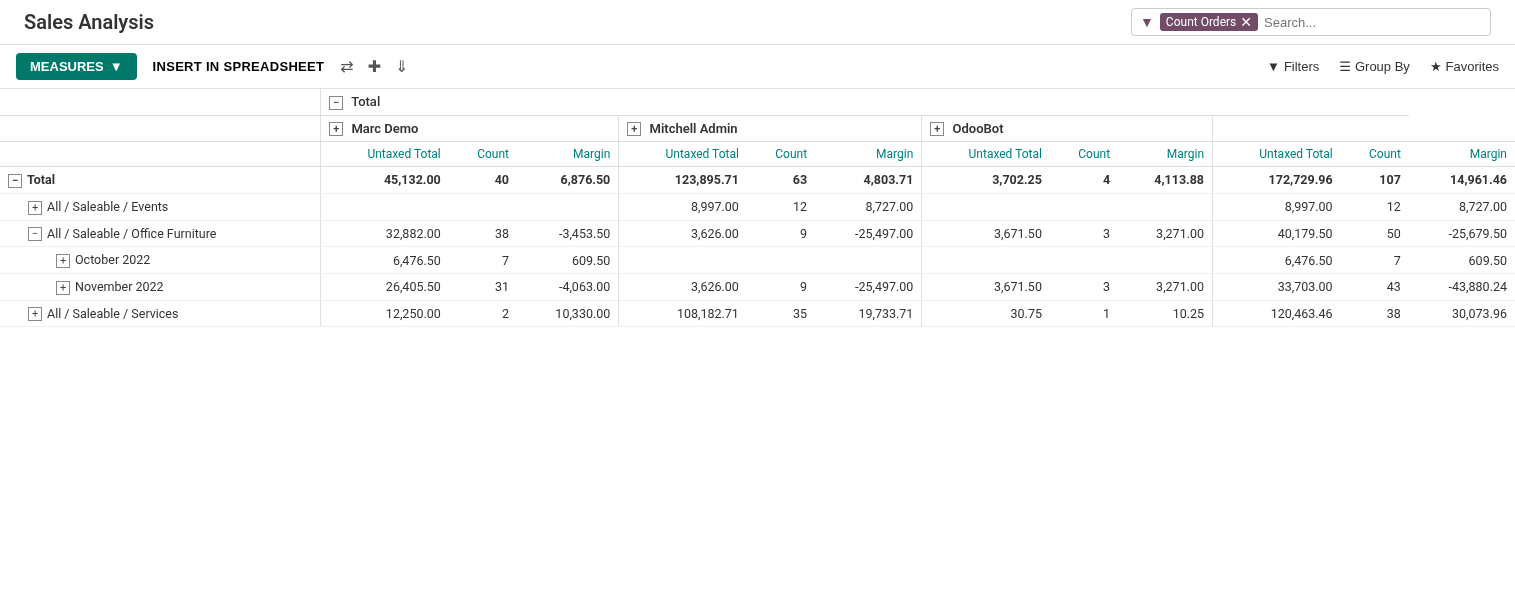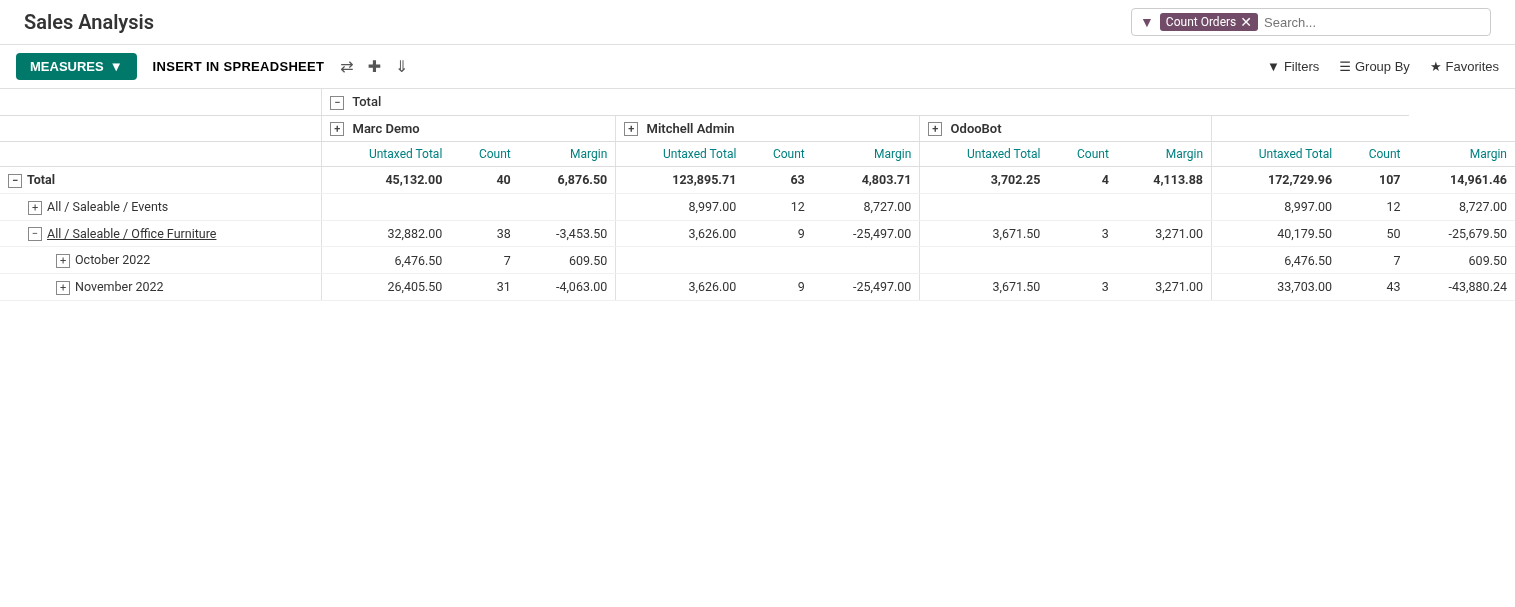--- a/index.html
+++ b/index.html
@@ -308,21 +308,21 @@
           <td style="border-bottom: 1px solid rgb(240, 240, 240);">12</td>
           <td style="border-bottom: 1px solid rgb(240, 240, 240);">8,727.00</td>
           <td style="border-bottom: 1px solid rgb(240, 240, 240); border-left: 1px solid rgb(224, 224, 224);"></td>
           <td style="border-bottom: 1px solid rgb(240, 240, 240);"></td>
           <td style="border-bottom: 1px solid rgb(240, 240, 240);"></td>
           <td style="border-bottom: 1px solid rgb(240, 240, 240); border-left: 1px solid rgb(224, 224, 224);">8,997.00</td>
           <td style="border-bottom: 1px solid rgb(240, 240, 240);">12</td>
           <td style="border-bottom: 1px solid rgb(240, 240, 240);">8,727.00</td>
         </tr>
         <tr>
-          <td style="text-align: left; padding-left: 28px; border-bottom: 1px solid rgb(240, 240, 240); text-decoration: underline;"><span class="collapse-icon">−</span>All / Saleable / Office Furniture</td>
+          <td style="text-align: left; padding-left: 28px; border-bottom: 1px solid rgb(240, 240, 240);"><span class="collapse-icon">−</span>All / Saleable / Office Furniture</td>
           <td style="border-bottom: 1px solid rgb(240, 240, 240); border-left: 1px solid rgb(224, 224, 224);">32,882.00</td>
           <td style="border-bottom: 1px solid rgb(240, 240, 240);">38</td>
           <td style="border-bottom: 1px solid rgb(240, 240, 240);">-3,453.50</td>
           <td style="border-bottom: 1px solid rgb(240, 240, 240); border-left: 1px solid rgb(224, 224, 224);">3,626.00</td>
           <td style="border-bottom: 1px solid rgb(240, 240, 240);">9</td>
           <td style="border-bottom: 1px solid rgb(240, 240, 240);">-25,497.00</td>
           <td style="border-bottom: 1px solid rgb(240, 240, 240); border-left: 1px solid rgb(224, 224, 224);">3,671.50</td>
           <td style="border-bottom: 1px solid rgb(240, 240, 240);">3</td>
           <td style="border-bottom: 1px solid rgb(240, 240, 240);">3,271.00</td>
           <td style="border-bottom: 1px solid rgb(240, 240, 240); border-left: 1px solid rgb(224, 224, 224);">40,179.50</td>
@@ -352,15 +352,30 @@
           <td style="border-bottom: 1px solid rgb(240, 240, 240); border-left: 1px solid rgb(224, 224, 224);">3,626.00</td>
           <td style="border-bottom: 1px solid rgb(240, 240, 240);">9</td>
           <td style="border-bottom: 1px solid rgb(240, 240, 240);">-25,497.00</td>
           <td style="border-bottom: 1px solid rgb(240, 240, 240); border-left: 1px solid rgb(224, 224, 224);">3,671.50</td>
           <td style="border-bottom: 1px solid rgb(240, 240, 240);">3</td>
           <td style="border-bottom: 1px solid rgb(240, 240, 240);">3,271.00</td>
           <td style="border-bottom: 1px solid rgb(240, 240, 240); border-left: 1px solid rgb(224, 224, 224);">33,703.00</td>
           <td style="border-bottom: 1px solid rgb(240, 240, 240);">43</td>
           <td style="border-bottom: 1px solid rgb(240, 240, 240);">-43,880.24</td>
         </tr>
+        <tr>
+          <td style="text-align: left; padding-left: 28px; border-bottom: 1px solid rgb(240, 240, 240);"><span class="expand-icon">+</span>All / Saleable / Services</td>
+          <td style="border-bottom: 1px solid rgb(240, 240, 240); border-left: 1px solid rgb(224, 224, 224);">12,250.00</td>
+          <td style="border-bottom: 1px solid rgb(240, 240, 240);">2</td>
+          <td style="border-bottom: 1px solid rgb(240, 240, 240);">10,330.00</td>
+          <td style="border-bottom: 1px solid rgb(240, 240, 240); border-left: 1px solid rgb(224, 224, 224);">108,182.71</td>
+          <td style="border-bottom: 1px solid rgb(240, 240, 240);">35</td>
+          <td style="border-bottom: 1px solid rgb(240, 240, 240);">19,733.71</td>
+          <td style="border-bottom: 1px solid rgb(240, 240, 240); border-left: 1px solid rgb(224, 224, 224);">30.75</td>
+          <td style="border-bottom: 1px solid rgb(240, 240, 240);">1</td>
+          <td style="border-bottom: 1px solid rgb(240, 240, 240);">10.25</td>
+          <td style="border-bottom: 1px solid rgb(240, 240, 240); border-left: 1px solid rgb(224, 224, 224);">120,463.46</td>
+          <td style="border-bottom: 1px solid rgb(240, 240, 240);">38</td>
+          <td style="border-bottom: 1px solid rgb(240, 240, 240);">30,073.96</td>
+        </tr>
       </tbody>
   </table>
 </div>
 
 </body></html>

